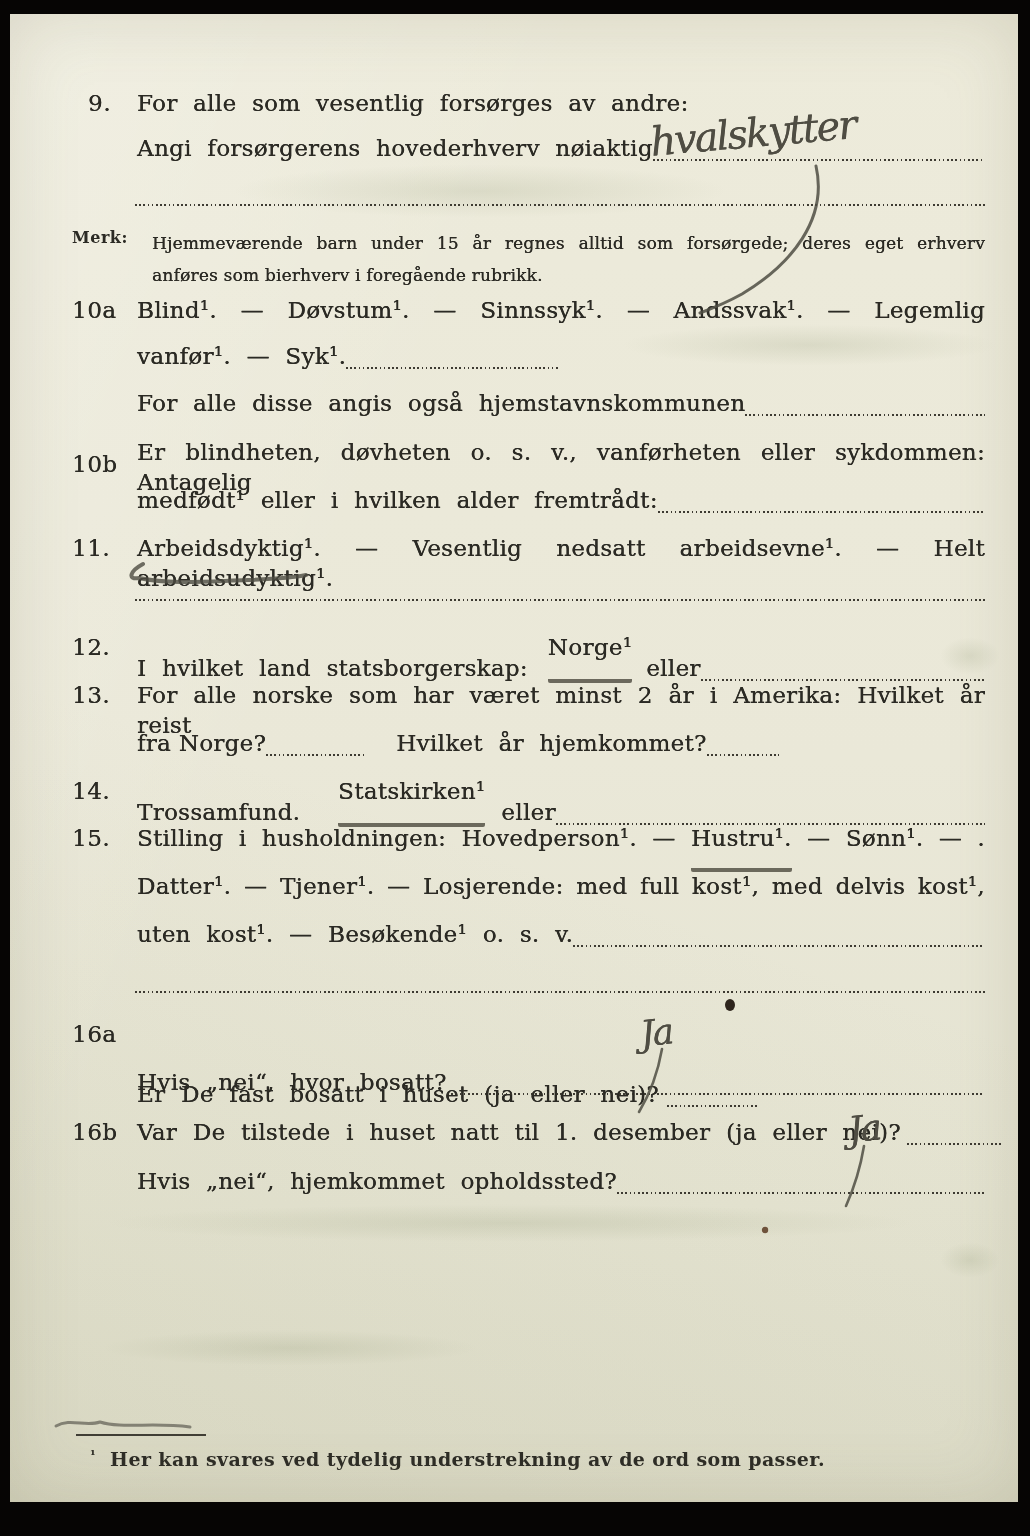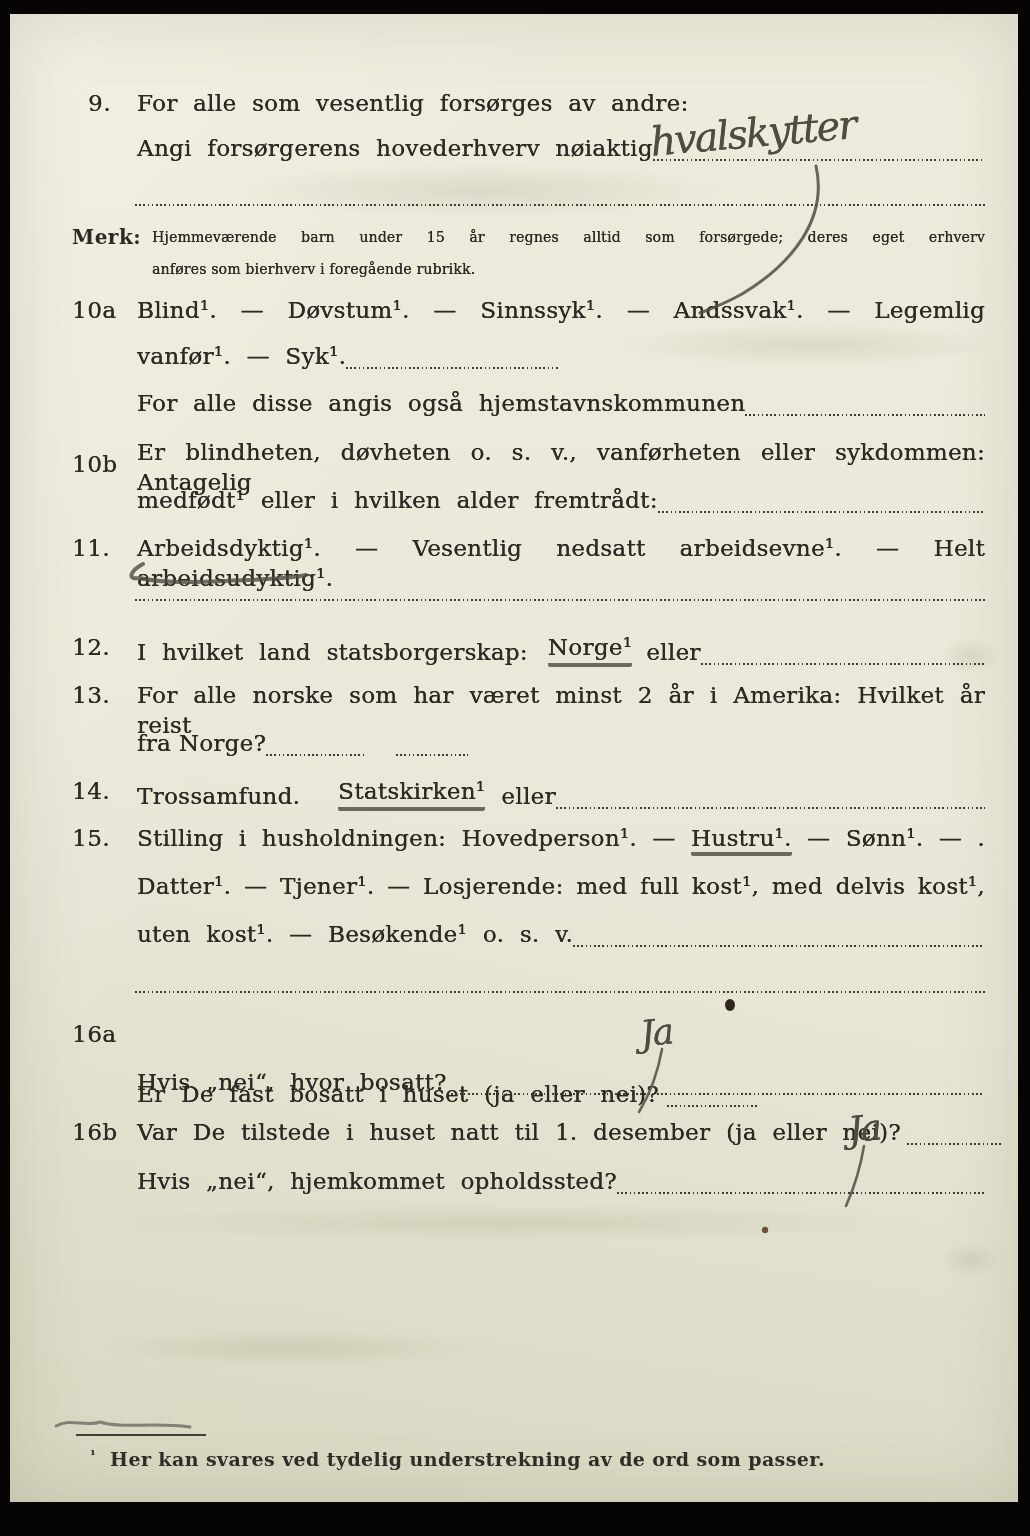--- a/index.html
+++ b/index.html
@@ -33,23 +33,23 @@
   .leader.fw212{flex:0 0 212px;}
   .leader.fw100{flex:0 0 100px;}
   .leader.fw72{flex:0 0 72px;}
   .leader.fw92{flex:0 0 92px;}
   .leader.fw95{flex:0 0 95px;}
   .gap30{flex:0 0 30px;}
   .dotline{
     position:absolute;left:125px;right:33px;height:2px;
     background-image:repeating-linear-gradient(90deg, rgba(52,49,41,.95) 0 1.6px, transparent 1.6px 4.2px);
   }
-  .pencil{border-bottom:4px solid rgba(72,69,58,.78);padding-bottom:1px;border-radius:2px;}
-  .merktext{position:absolute;left:142px;right:33px;font-size:14px;line-height:31px;letter-spacing:.2px;text-shadow:.2px 0 0 currentColor;}
-  .merklabel{position:absolute;left:62px;font-size:20px;line-height:31px;font-weight:bold;letter-spacing:.5px;}
+  .pencil{border-bottom:4px solid rgba(72,69,58,.78);padding-bottom:17px;border-radius:2px;}
+  .merktext{position:absolute;left:142px;right:33px;font-size:17px;line-height:42px;letter-spacing:.2px;text-shadow:.2px 0 0 currentColor;}
+  .merklabel{position:absolute;left:62px;font-size:16px;line-height:31px;font-weight:bold;letter-spacing:.5px;}
   .hw{
     position:absolute;font-style:italic;color:#4f4d43;
     font-family:"DejaVu Serif","Liberation Serif",serif;
     letter-spacing:-2px;white-space:nowrap;
     text-shadow:.3px 0 0 currentColor;
   }
   .rule{position:absolute;height:2px;background:rgba(48,45,38,.9);}
   .footnote{position:absolute;left:80px;font-size:19px;line-height:26px;font-weight:600;letter-spacing:.4px;color:#2e2d26;}
   .footnote sup{font-size:13px;margin-right:14px;}
   .smudge{position:absolute;background:radial-gradient(ellipse at center, rgba(128,138,100,0.17), rgba(128,138,100,0) 70%);}
@@ -111,20 +111,21 @@
     <span class="txt" style="margin-left:14px;">eller</span>
     <span class="leader"></span>
   </div>
 
   <span class="num" style="top:666px;">13.</span>
   <div class="line just" style="top:666px;">For alle norske som har været minst 2 år i Amerika:  Hvilket år reist</div>
   <div class="line flexline shrink" style="top:714px;">
     <span class="txt">fra Norge?</span>
     <span class="leader fw100"></span>
     <span class="gap30"></span>
+    <span class="txt ws">Hvilket år hjemkommet?</span>
     <span class="leader fw72"></span>
   </div>
 
   <span class="num" style="top:762px;">14.</span>
   <div class="line flexline" style="top:762px;">
     <span class="txt">Trossamfund.</span>
     <span class="txt pencil" style="margin-left:38px;">Statskirken¹</span>
     <span class="txt" style="margin-left:16px;">eller</span>
     <span class="leader"></span>
   </div>

